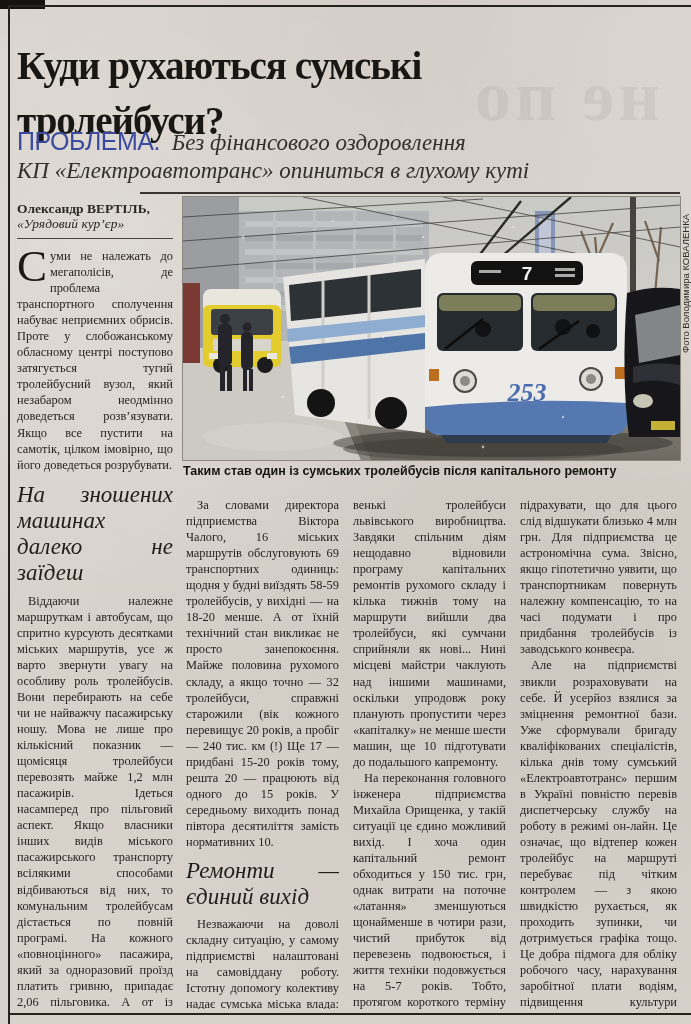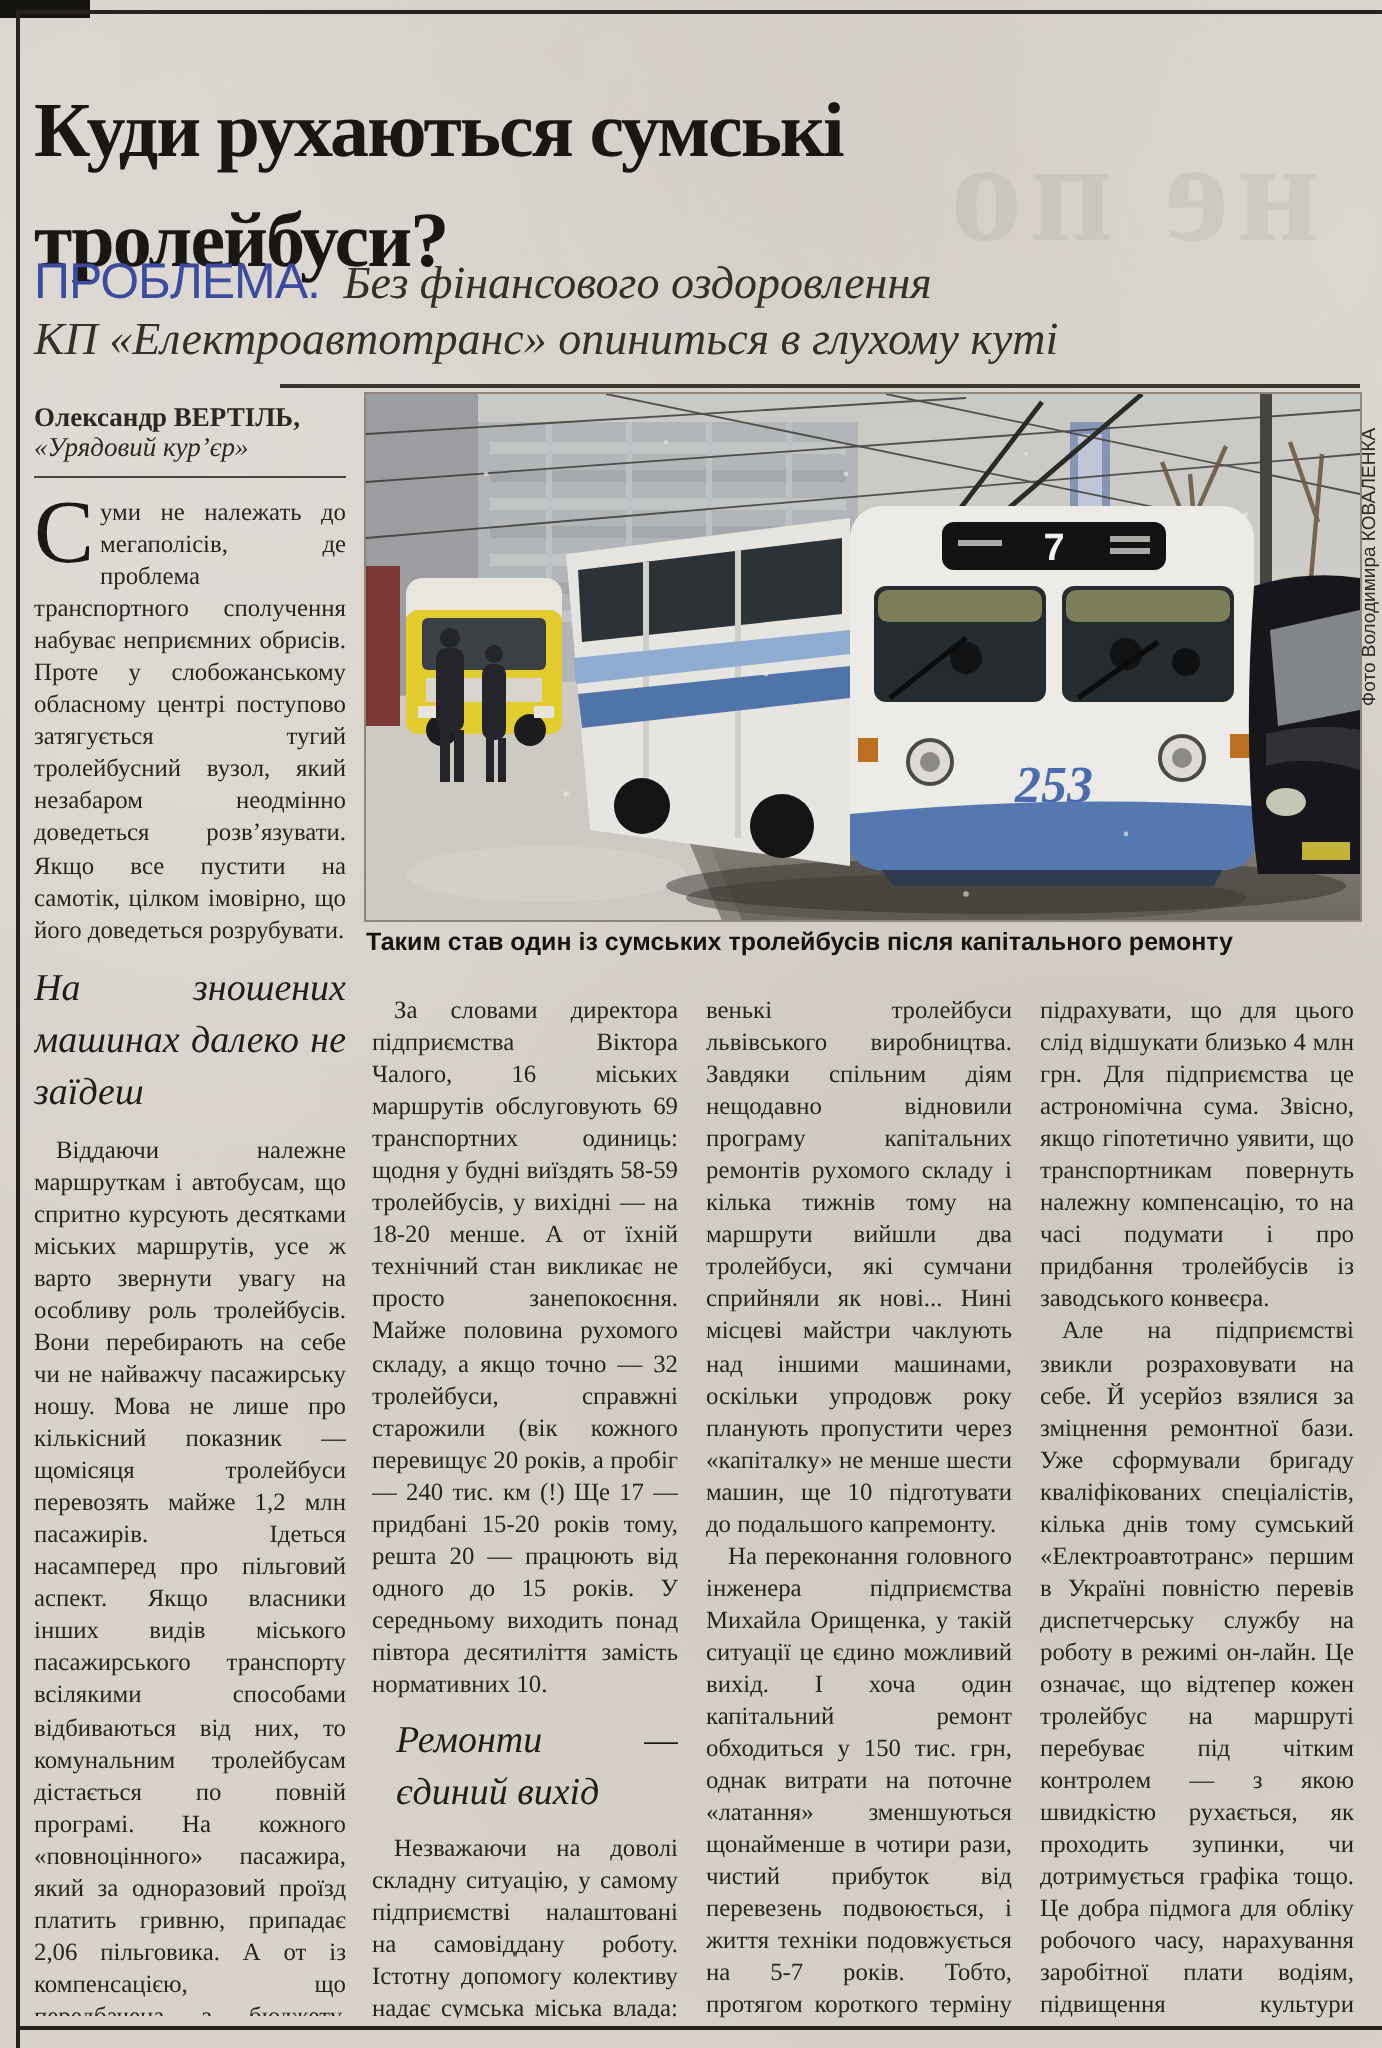--- a/index.html
+++ b/index.html
@@ -37,36 +37,36 @@
   .byline{text-align:left;font-size:13.5px;line-height:15px;padding-top:3px;}
   .byline .author{font-weight:bold;}
   .byline .source{font-style:italic;display:block;}
   .byline-rule{border:0;border-top:1.5px solid #4a453d;margin:7px 0 9px 0;}
 
   .body-text{font-size:12.4px;line-height:16.05px;text-align:justify;color:#27231d;}
   .para{margin:0;}
   .para.indent{text-indent:11px;}
   .dropcap{float:left;font-size:45px;line-height:33px;padding:2px 3px 0 0;color:#1c1914;}
 
-  .subhead{font-style:italic;font-size:19px;line-height:26px;color:#201d18;margin:9px 0 7px 0;}
+  .subhead{font-style:italic;font-size:23px;line-height:26px;color:#201d18;margin:9px 0 7px 0;}
 
   
   .photo{position:absolute;left:183px;top:197px;width:497px;height:263px;overflow:hidden;
     outline:1px solid #8d877e;}
   .photo-credit{position:absolute;left:604px;top:278px;width:162px;text-align:center;
     transform:rotate(-90deg);white-space:nowrap;
     font-family:"Liberation Sans",sans-serif;font-size:9.5px;color:#2f2b25;}
   .caption{position:absolute;left:183px;top:464px;width:500px;
     font-family:"Liberation Sans",sans-serif;font-weight:bold;font-size:12.5px;color:#17140e;}
 
   
   .col2{position:absolute;left:186px;top:497px;width:153px;height:512px;overflow:hidden;}
   .col3{position:absolute;left:353px;top:497px;width:153px;height:512px;overflow:hidden;}
   .col4{position:absolute;left:520px;top:497px;width:157px;height:512px;overflow:hidden;}
-  .col2 .subhead{margin:8px 0 6px 12px;font-style:italic;}
+  .col2 .subhead{margin:8px 0 6px 0;font-style:italic;}
 </style>
 </head>
 <body>
 
 <div class="page">
 
   <div class="corner-mark"></div>
   <div class="rule-top"></div>
   <div class="rule-left"></div>
   <div class="rule-bottom"></div>

